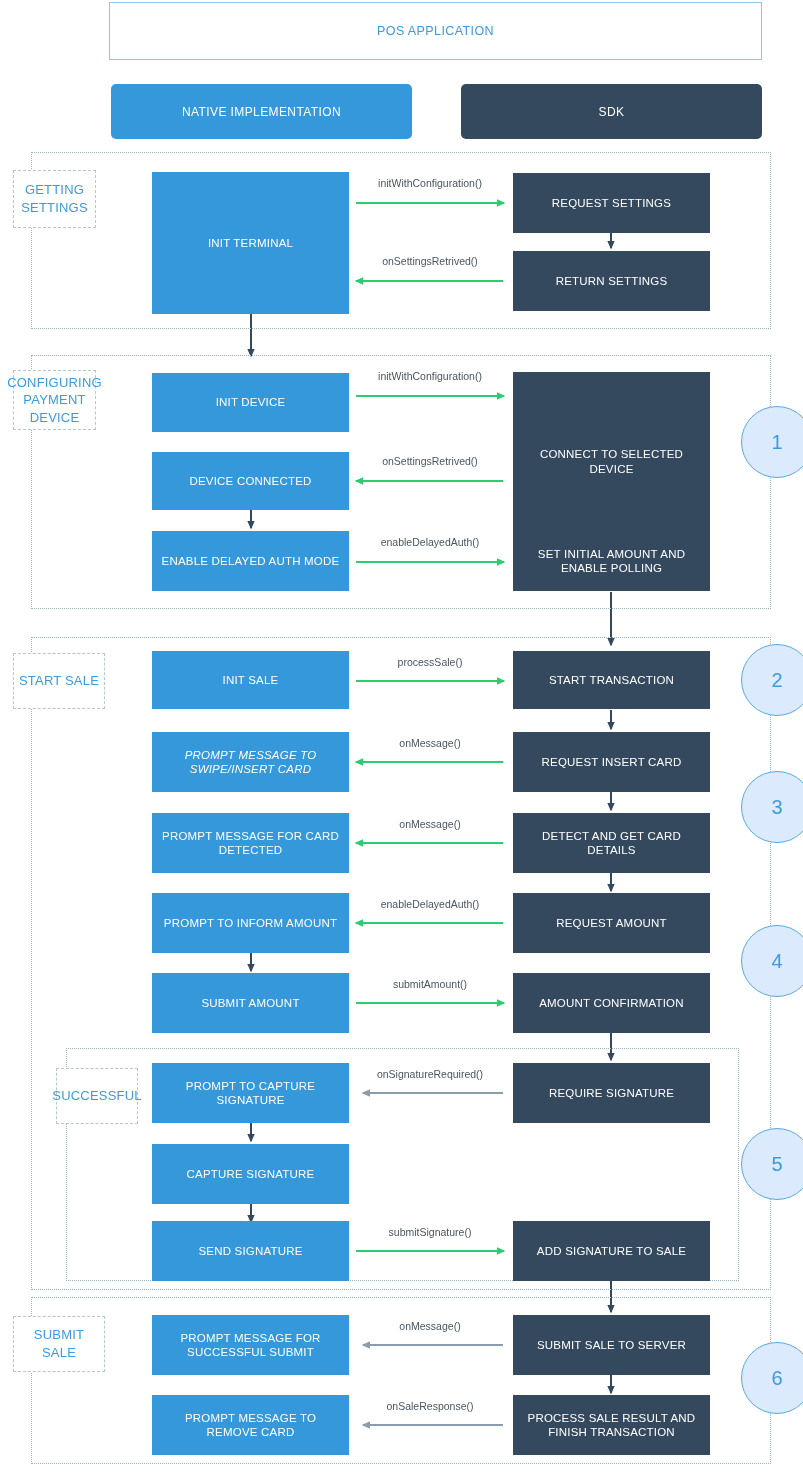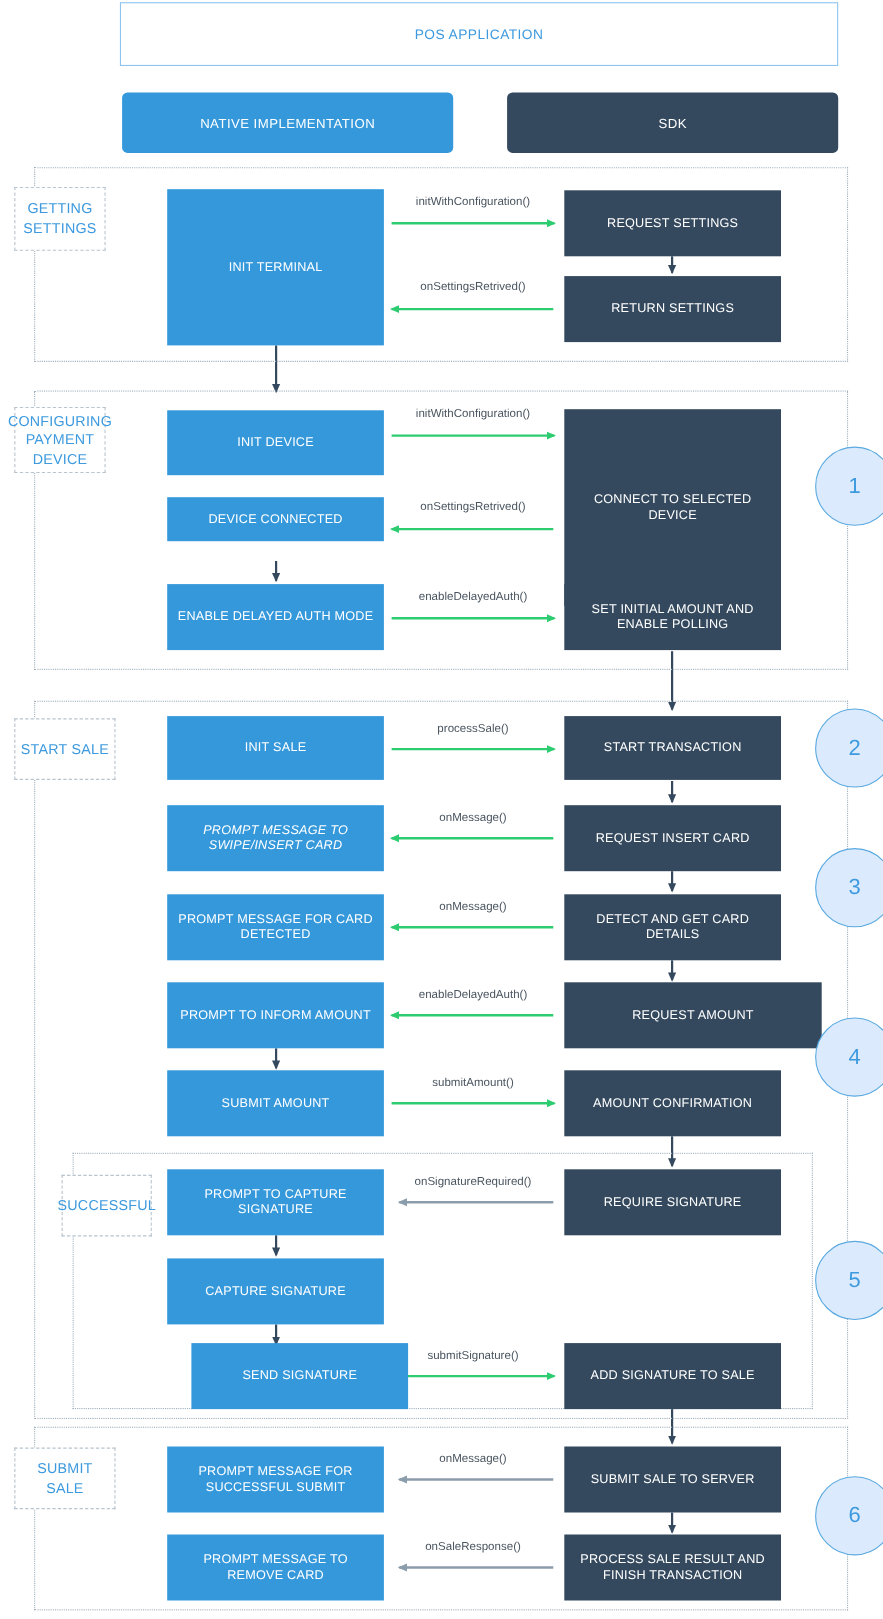--- a/index.html
+++ b/index.html
@@ -134,21 +134,21 @@
   <div class="abs box navy" style="left:502px;top:251px;width:197px;height:60px;">RETURN SETTINGS</div>
 
   <div class="abs alabel" style="left:345px;top:177px;width:148px;">initWithConfiguration()</div>
   <div class="abs alabel" style="left:345px;top:255px;width:148px;">onSettingsRetrived()</div>
 
   <div class="abs section" style="left:20px;top:355px;width:740px;height:254px;"></div>
   <div class="abs sec-label" style="left:2px;top:370px;width:83px;height:60px;">CONFIGURING PAYMENT DEVICE</div>
 
   <div class="abs box blue" style="left:141px;top:373px;width:197px;height:59px;">INIT DEVICE</div>
   <div class="abs box navy" style="left:502px;top:372px;width:197px;height:179px;">CONNECT TO SELECTED DEVICE</div>
-  <div class="abs box blue" style="left:141px;top:452px;width:197px;height:40px;">DEVICE CONNECTED</div>
+  <div class="abs box blue" style="left:141px;top:452px;width:197px;height:58px;">DEVICE CONNECTED</div>
   <div class="abs box blue" style="left:141px;top:531px;width:197px;height:60px;">ENABLE DELAYED AUTH MODE</div>
   <div class="abs box navy" style="left:502px;top:531px;width:197px;height:60px;">SET INITIAL AMOUNT AND ENABLE POLLING</div>
 
   <div class="abs alabel" style="left:345px;top:370px;width:148px;">initWithConfiguration()</div>
   <div class="abs alabel" style="left:345px;top:455px;width:148px;">onSettingsRetrived()</div>
   <div class="abs alabel" style="left:345px;top:536px;width:148px;">enableDelayedAuth()</div>
 
   <div class="abs circle" style="left:730px;top:406px;width:72px;height:72px;">1</div>
 
   <div class="abs section" style="left:20px;top:637px;width:740px;height:653px;"></div>
@@ -157,21 +157,21 @@
   <div class="abs box blue" style="left:141px;top:651px;width:197px;height:58px;">INIT SALE</div>
   <div class="abs box navy" style="left:502px;top:651px;width:197px;height:58px;">START TRANSACTION</div>
 
   <div class="abs box blue" style="left:141px;top:732px;width:197px;height:60px;font-style:italic;">PROMPT MESSAGE TO SWIPE/INSERT CARD</div>
   <div class="abs box navy" style="left:502px;top:732px;width:197px;height:60px;">REQUEST INSERT CARD</div>
 
   <div class="abs box blue" style="left:141px;top:813px;width:197px;height:60px;">PROMPT MESSAGE FOR CARD DETECTED</div>
   <div class="abs box navy" style="left:502px;top:813px;width:197px;height:60px;">DETECT AND GET CARD DETAILS</div>
 
   <div class="abs box blue" style="left:141px;top:893px;width:197px;height:60px;">PROMPT TO INFORM AMOUNT</div>
-  <div class="abs box navy" style="left:502px;top:893px;width:234px;height:60px;">REQUEST AMOUNT</div>
+  <div class="abs box navy" style="left:502px;top:893px;width:197px;height:60px;">REQUEST AMOUNT</div>
 
   <div class="abs box blue" style="left:141px;top:973px;width:197px;height:60px;">SUBMIT AMOUNT</div>
   <div class="abs box navy" style="left:502px;top:973px;width:197px;height:60px;">AMOUNT CONFIRMATION</div>
 
   <div class="abs alabel" style="left:345px;top:656px;width:148px;">processSale()</div>
   <div class="abs alabel" style="left:345px;top:737px;width:148px;">onMessage()</div>
   <div class="abs alabel" style="left:345px;top:818px;width:148px;">onMessage()</div>
   <div class="abs alabel" style="left:341px;top:898px;width:156px;">enableDelayedAuth()</div>
   <div class="abs alabel" style="left:345px;top:978px;width:148px;">submitAmount()</div>
 
@@ -180,21 +180,21 @@
   <div class="abs circle" style="left:730px;top:925px;width:72px;height:72px;">4</div>
 
   <div class="abs subsection" style="left:55px;top:1048px;width:673px;height:233px;"></div>
   <div class="abs sec-label" style="left:45px;top:1068px;width:82px;height:56px;">SUCCESSFUL</div>
 
   <div class="abs box blue" style="left:141px;top:1063px;width:197px;height:60px;">PROMPT TO CAPTURE SIGNATURE</div>
   <div class="abs box navy" style="left:502px;top:1063px;width:197px;height:60px;">REQUIRE SIGNATURE</div>
 
   <div class="abs box blue" style="left:141px;top:1144px;width:197px;height:60px;">CAPTURE SIGNATURE</div>
 
-  <div class="abs box blue" style="left:141px;top:1221px;width:197px;height:60px;margin-left:22px;">SEND SIGNATURE</div>
+  <div class="abs box blue" style="left:141px;top:1221px;width:197px;height:60px;">SEND SIGNATURE</div>
   <div class="abs box navy" style="left:502px;top:1221px;width:197px;height:60px;">ADD SIGNATURE TO SALE</div>
 
   <div class="abs alabel" style="left:340px;top:1068px;width:158px;">onSignatureRequired()</div>
   <div class="abs alabel" style="left:345px;top:1226px;width:148px;">submitSignature()</div>
 
   <div class="abs circle" style="left:730px;top:1128px;width:72px;height:72px;">5</div>
 
   <div class="abs section" style="left:20px;top:1297px;width:740px;height:167px;"></div>
   <div class="abs sec-label" style="left:2px;top:1316px;width:92px;height:56px;">SUBMIT SALE</div>
 

